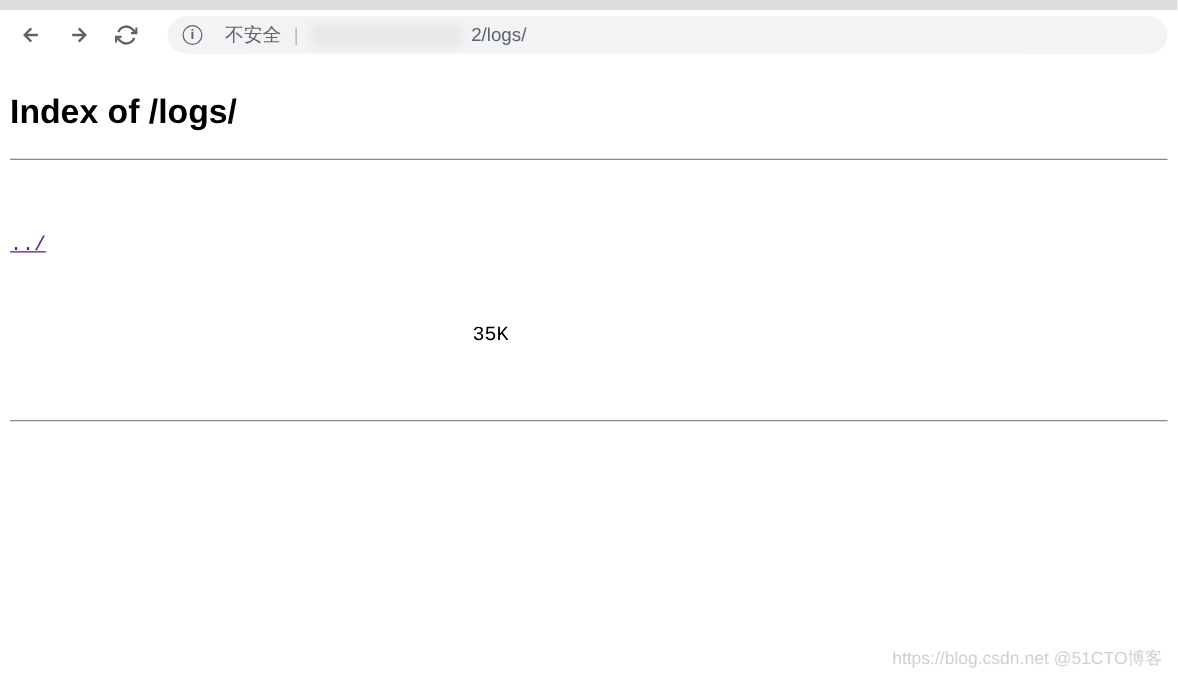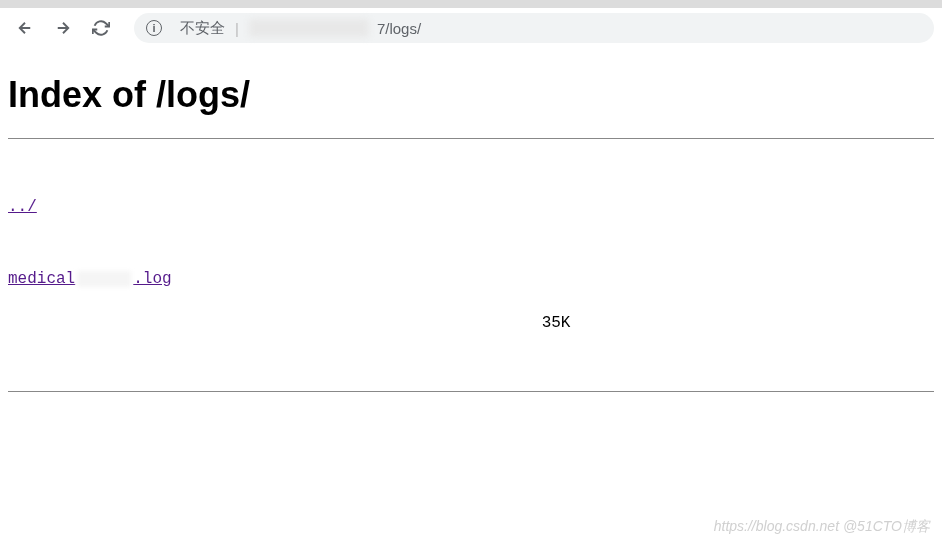--- a/index.html
+++ b/index.html
@@ -12,32 +12,32 @@
     .nav-btn svg { width: 18px; height: 18px; }
     
     .address-bar { flex: 1; height: 30px; background: #f1f3f4; border-radius: 15px; display: flex; align-items: center; padding: 0 12px; margin-left: 12px; gap: 8px; color: #5f6368; font-size: 15px; position: relative; }
     .info-icon { width: 16px; height: 16px; border: 1.5px solid #5f6368; border-radius: 50%; display: flex; align-items: center; justify-content: center; font-size: 11px; font-weight: bold; }
     .security-text { color: #5f6368; margin-left: 10px; }
     .divider { color: #bbb; margin: 0 2px; }
     .blur-area { background: #e8e8e8; filter: blur(3px); width: 120px; height: 18px; border-radius: 3px; }
     .url-text { color: #5f6368; }
     
     .content { padding: 8px 8px; }
-    h1 { font-size: 36px; font-weight: bold; margin: 18px 0 22px 0; font-family: Arial, sans-serif; }
+    h1 { font-size: 27px; font-weight: bold; margin: 18px 0 22px 0; font-family: Arial, sans-serif; }
     hr { border: none; border-top: 1px solid #888; margin: 8px 0; }
     
     .listing { font-family: 'Courier New', monospace; font-size: 16px; white-space: pre; line-height: 1.5; }
     .listing a { color: #551a8b; text-decoration: underline; }
     .file-row { display: flex; }
     .blur-file { background: #f5f5f5; filter: blur(2px); width: 54px; height: 16px; display: inline-block; vertical-align: middle; margin: 0 2px; }
     .file-spacer { display: inline-block; }
     .file-date { display: inline-block; }
-    .file-size { display: inline-block; margin-left: 50px; margin-top: 44px; }
+    .file-size { display: inline-block; margin-left: 50px; }
     
-    .watermark { position: absolute; bottom: 10px; right: 12px; color: #d0d0d0; font-size: 14px; font-family: Arial, sans-serif; font-style: italic; }
+    .watermark { position: absolute; bottom: 10px; right: 12px; color: #d0d0d0; font-size: 14px; font-family: Arial, sans-serif; }
   </style>
 </head>
 <body>
 
 <div class="tab-bar"></div>
 
 <div class="browser-toolbar">
   <div class="nav-btn">
     <svg viewBox="0 0 24 24" fill="none" stroke="currentColor" stroke-width="2.5">
         <path d="M19 12H5M12 19l-7-7 7-7"></path>
@@ -52,27 +52,27 @@
     <svg viewBox="0 0 24 24" fill="none" stroke="currentColor" stroke-width="2.5">
         <path d="M23 4v6h-6M1 20v-6h6"></path>
         <path d="M3.51 9a9 9 0 0114.85-3.36L23 10M1 14l4.64 4.36A9 9 0 0020.49 15"></path>
       </svg>
   </div>
   <div class="address-bar">
     <span class="info-icon">i</span>
     <span class="security-text">不安全</span>
     <span class="divider">|</span>
     <span class="blur-area"></span>
-    <span class="url-text">7/logs/</span>
+    <span class="url-text">2/logs/</span>
   </div>
 </div>
 
 <div class="content">
   <h1>Index of /logs/</h1>
   <hr>
   <div class="listing">
     <div><a href="#">../</a></div>
-    <div class="file-row"><a href="#"><span>medical</span><span class="blur-file"></span><span>.log</span></a><span class="file-spacer" style="width:320px"></span><span class="file-size">35K</span></div>
+    <div class="file-row"><span class="file-spacer" style="width:320px"></span><span class="file-size">35K</span></div>
   </div>
   <hr>
 </div>
 
 <div class="watermark">https://blog.csdn.net @51CTO博客</div>
 
 </body></html>

